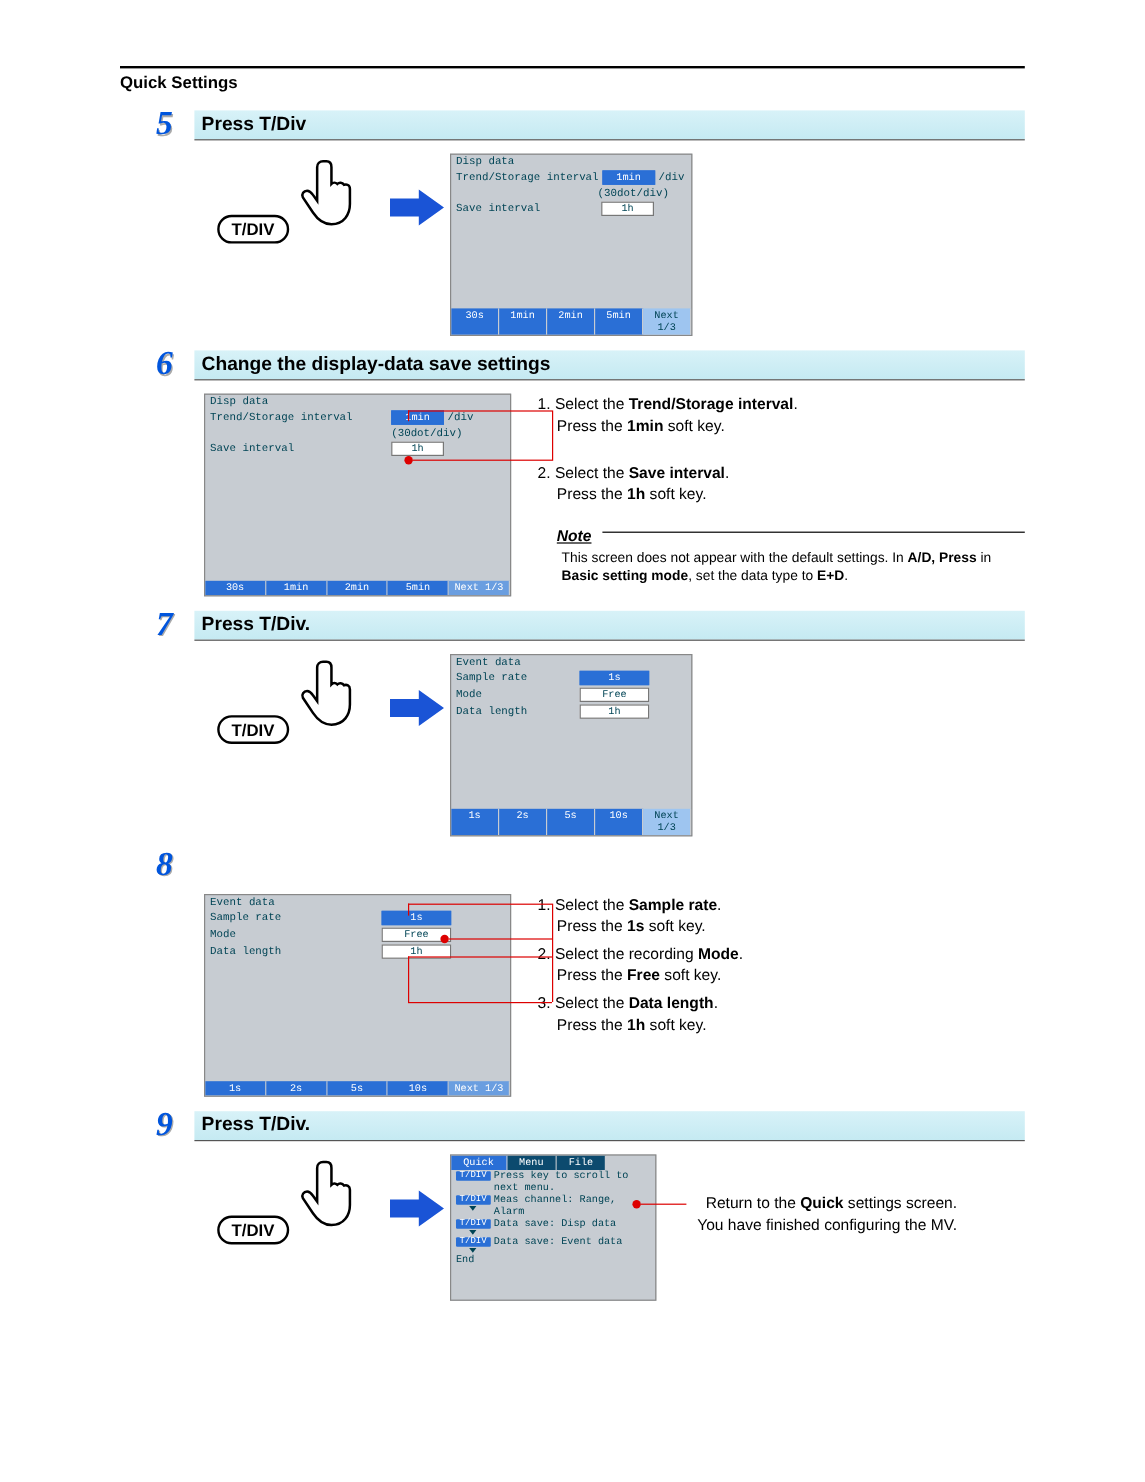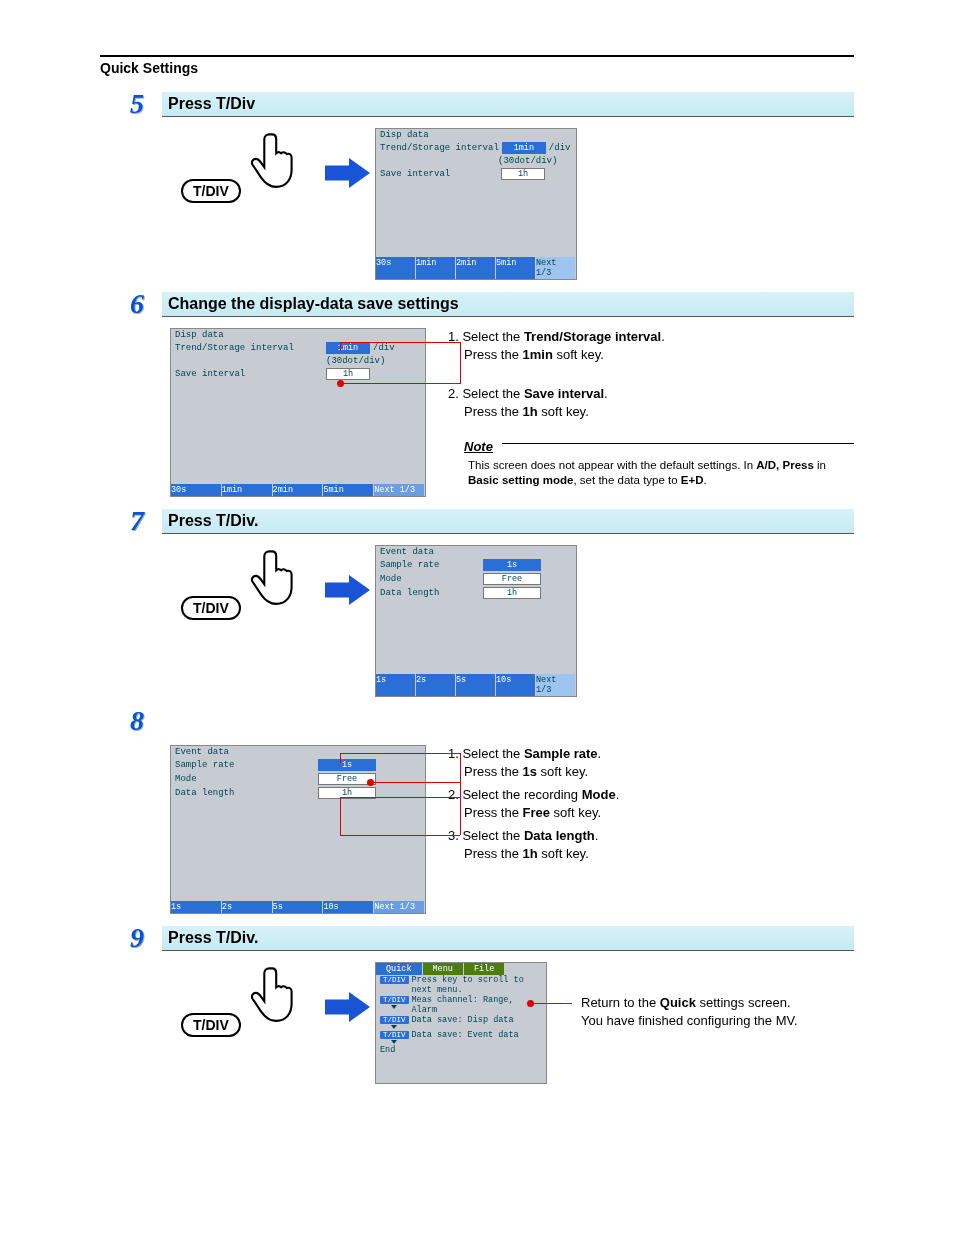--- a/index.html
+++ b/index.html
@@ -14,40 +14,40 @@
   .row { display:flex; align-items:flex-start; margin-top:8px; margin-left:40px; }
   .hand-block { width:155px; flex-shrink:0; text-align:center; }
   .tdiv-btn { display:inline-block; border:2px solid #000; border-radius:20px; padding:2px 10px; font-weight:bold; font-size:14px; font-family:Arial; }
   .hand-svg { width:70px; height:70px; margin-top:-2px; }
   .arrow-block { width:50px; flex-shrink:0; padding-top:28px; }
   .big-arrow { width:45px; height:34px; }
   .screen { width:200px; height:150px; background:#c7ccd2; border:1px solid #888; font-family:"Courier New",monospace; font-size:9px; color:#045; position:relative; overflow:hidden; flex-shrink:0;}
   .screen .line { display:flex; white-space:pre; padding:1px 4px; align-items:center;}
   .field { background:#fff; border:1px solid #777; font-size:8.5px; padding:0 3px; min-width:36px; text-align:center; color:#045; margin-left:3px; display:inline-block;}
   .field.sel { background:#2a6fd6; color:#fff; border-color:#2a6fd6;}
-  .soft-row { position:absolute; bottom:0; left:0; right:0; display:flex; font-size:8.5px; text-align:left;}
+  .soft-row { position:absolute; bottom:0; left:0; right:0; display:flex; font-size:8.5px; text-align:center;}
   .soft { flex:1; background:#2a6fd6; color:#fff; border-right:1px solid #c7ccd2; padding:1px 0;}
   .soft.lt { background:#9ec5f0; color:#045;}
   .soft.end { background:#6a9ee0; color:#fff;}
   .notes-col { margin-left:22px; font-size:13px; line-height:1.35; }
   .notes-col .num { }
   .notes-col .sub { margin-left:16px; }
   .notes-col b { font-weight:bold; }
   .note-box { margin-top:18px; margin-left:16px; }
   .note-label { font-style:italic; font-weight:bold; font-size:13px; display:inline-block; vertical-align:bottom;text-decoration:underline;}
   .note-rule { display:inline-block; border-top:1px solid #000; width:352px; vertical-align:middle; margin-left:5px; position:relative; top:-4px;}
   .note-text { font-size:11.5px; margin-top:2px; margin-left:4px; line-height:1.35;}
   .red-dot { width:7px; height:7px; background:#d00; border-radius:50%; position:absolute; }
   .red-line { background:#d00; position:absolute; }
   .red-pos-wrap { position:relative; }
-  .return-col { margin-left:34px; font-size:13px; line-height:1.4; padding-top:32px;}
+  .return-col { margin-left:34px; font-size:13px; line-height:1.4; padding-top:32px;text-align:right;}
   .footer { position:absolute; bottom:30px; left:100px; right:100px; border-top:2px solid #000; display:flex; justify-content:space-between; padding-top:3px; font-size:12px;}
   .footer .l { font-weight:bold; font-size:10px;}
   .menu-tabs { display:flex; font-size:8.5px; }
-  .menu-tab { background:#4d7c0f; color:#fff; padding:1px 10px; border-right:1px solid #c7ccd2;}
+  .menu-tab { background:#0c4a6e; color:#fff; padding:1px 10px; border-right:1px solid #c7ccd2;}
   .menu-tab.active { background:#2a6fd6;}
   .quick-item { display:flex; align-items:flex-start; padding:0 4px; gap:3px; font-size:8.5px; color:#045;}
   .mini-btn { background:#2a6fd6; color:#fff; font-size:7.5px; padding:0 3px; border-radius:1px; margin-top:1px;}
   .down-tri { width:0;height:0;border-left:3px solid transparent;border-right:3px solid transparent;border-top:4px solid #045; margin:1px auto;}
 </style>
 </head>
 <body>
 
 <div class="page">
   <div class="top-rule"></div>

